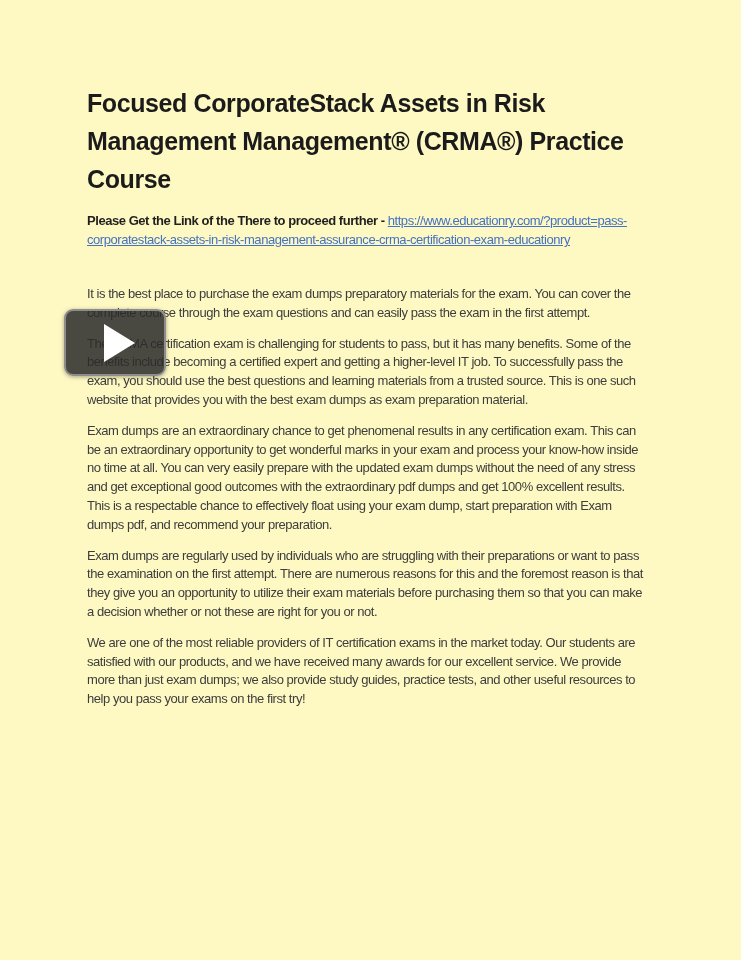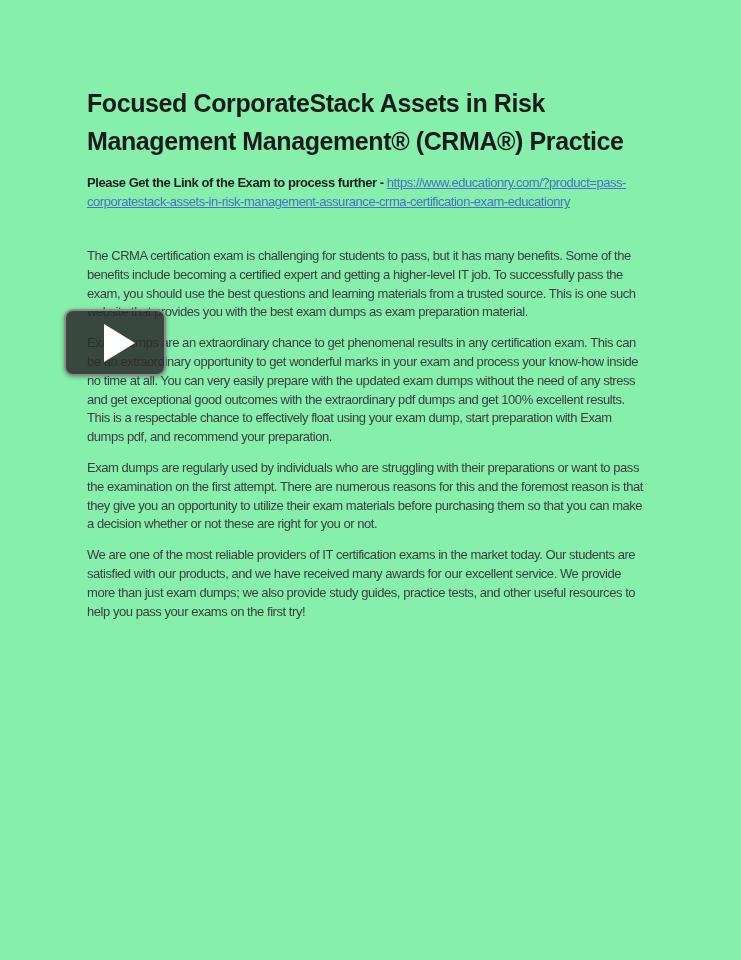--- a/index.html
+++ b/index.html
@@ -11,21 +11,21 @@
     width: 741px;
     height: 960px;
     position: relative;
     overflow: hidden;
     font-family: "Liberation Sans", "DejaVu Sans", sans-serif;
   }
   .page {
     position: relative;
     width: 741px;
     height: 960px;
-    background: #86efac;
+    background: #fef9c3;
   }
   .content {
     position: absolute;
     left: 87px;
     top: 0;
     width: 563px;
   }
   .doc-title {
     margin-top: 84px;
     color: #1b1b1b;
@@ -91,27 +91,29 @@
 </head>
 <body>
 
 <div class="page">
 
   <div class="content">
 
     <div class="doc-title">
       <div class="t-line">Focused CorporateStack Assets in Risk</div>
       <div class="t-line">Management Management® (CRMA®) Practice</div>
+      <div class="t-line">Course</div>
     </div>
 
     <div class="link-para">
-      <span class="lead">Please Get the Link of the Exam to process further - </span><a>https://www.educationry.com/?product=pass-corporatestack-assets-in-risk-management-assurance-crma-certification-exam-educationry</a>
+      <span class="lead">Please Get the Link of the There to proceed further - </span><a>https://www.educationry.com/?product=pass-corporatestack-assets-in-risk-management-assurance-crma-certification-exam-educationry</a>
     </div>
 
     <div class="body-copy">
+      <p>It is the best place to purchase the exam dumps preparatory materials for the exam. You can cover the complete course through the exam questions and can easily pass the exam in the first attempt.</p>
       <p>The CRMA certification exam is challenging for students to pass, but it has many benefits. Some of the benefits include becoming a certified expert and getting a higher-level IT job. To successfully pass the exam, you should use the best questions and learning materials from a trusted source. This is one such website that provides you with the best exam dumps as exam preparation material.</p>
       <p>Exam dumps are an extraordinary chance to get phenomenal results in any certification exam. This can be an extraordinary opportunity to get wonderful marks in your exam and process your know-how inside no time at all. You can very easily prepare with the updated exam dumps without the need of any stress and get exceptional good outcomes with the extraordinary pdf dumps and get 100% excellent results. This is a respectable chance to effectively float using your exam dump, start preparation with Exam dumps pdf, and recommend your preparation.</p>
       <p>Exam dumps are regularly used by individuals who are struggling with their preparations or want to pass the examination on the first attempt. There are numerous reasons for this and the foremost reason is that they give you an opportunity to utilize their exam materials before purchasing them so that you can make a decision whether or not these are right for you or not.</p>
       <p>We are one of the most reliable providers of IT certification exams in the market today. Our students are satisfied with our products, and we have received many awards for our excellent service. We provide more than just exam dumps; we also provide study guides, practice tests, and other useful resources to help you pass your exams on the first try!</p>
     </div>
 
   </div>
 
   <div class="play-button">
     <div class="play-triangle"></div>

